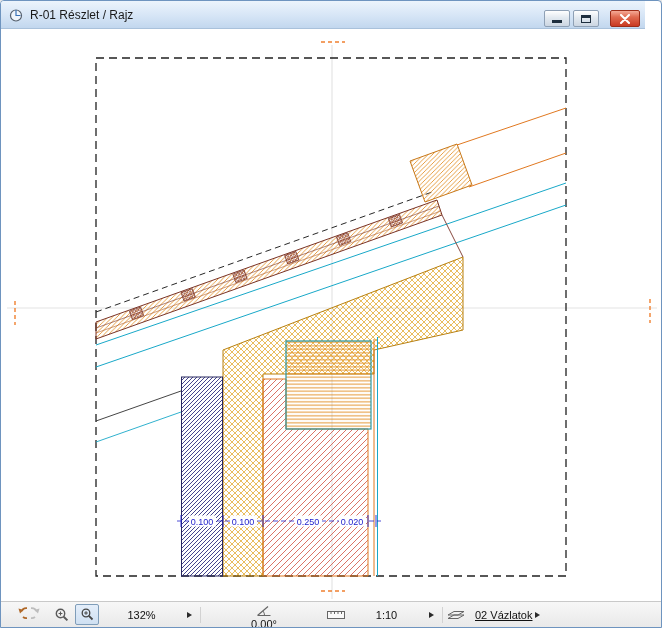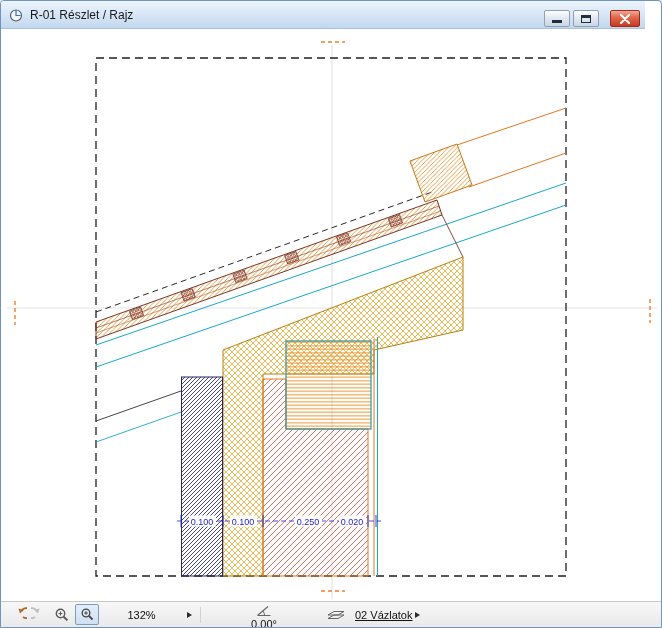--- a/index.html
+++ b/index.html
@@ -182,20 +182,31 @@
         <svg width="18" height="16">
           <path d="M2.5,13.5 H15.5 M2.5,13.5 L13,4.5" fill="none" stroke="#666" stroke-width="1.2"></path>
           <path d="M9.5,13.5 A7,7 0 0 0 8.2,9.2" fill="none" stroke="#666" stroke-width="1"></path>
         </svg>
       </div>
       <span class="sb-val">0.00°</span>
       <div class="flyout"></div>
       <div class="sep"></div>
     </div>
 
+    <div class="sb-grp g3">
+      <div class="sb-icon">
+        <svg width="20" height="16">
+          <rect x="1.5" y="4.5" width="17" height="7" fill="#fafafa" stroke="#666" stroke-width="1"></rect>
+          <path d="M5,4.5 v2.5 M8.5,4.5 v2.5 M12,4.5 v2.5 M15.5,4.5 v2.5" stroke="#666" stroke-width="1"></path>
+        </svg>
+      </div>
+      <span class="sb-val">1:10</span>
+      <div class="flyout"></div>
+      <div class="sep"></div>
+    </div>
 
     <div class="sb-grp g4">
       <div class="sb-icon">
         <svg width="20" height="16">
           <path d="M2,8 L8,4.5 L18,4.5 L12,8 Z" fill="none" stroke="#666" stroke-width="1"></path>
           <path d="M2,11.5 L8,8 L18,8 L12,11.5 Z" fill="none" stroke="#666" stroke-width="1"></path>
         </svg>
       </div>
       <span class="sb-val" style="flex:0 1 auto;margin-left:8px;text-decoration:underline;">02 Vázlatok</span>
       <div class="flyout"></div>

